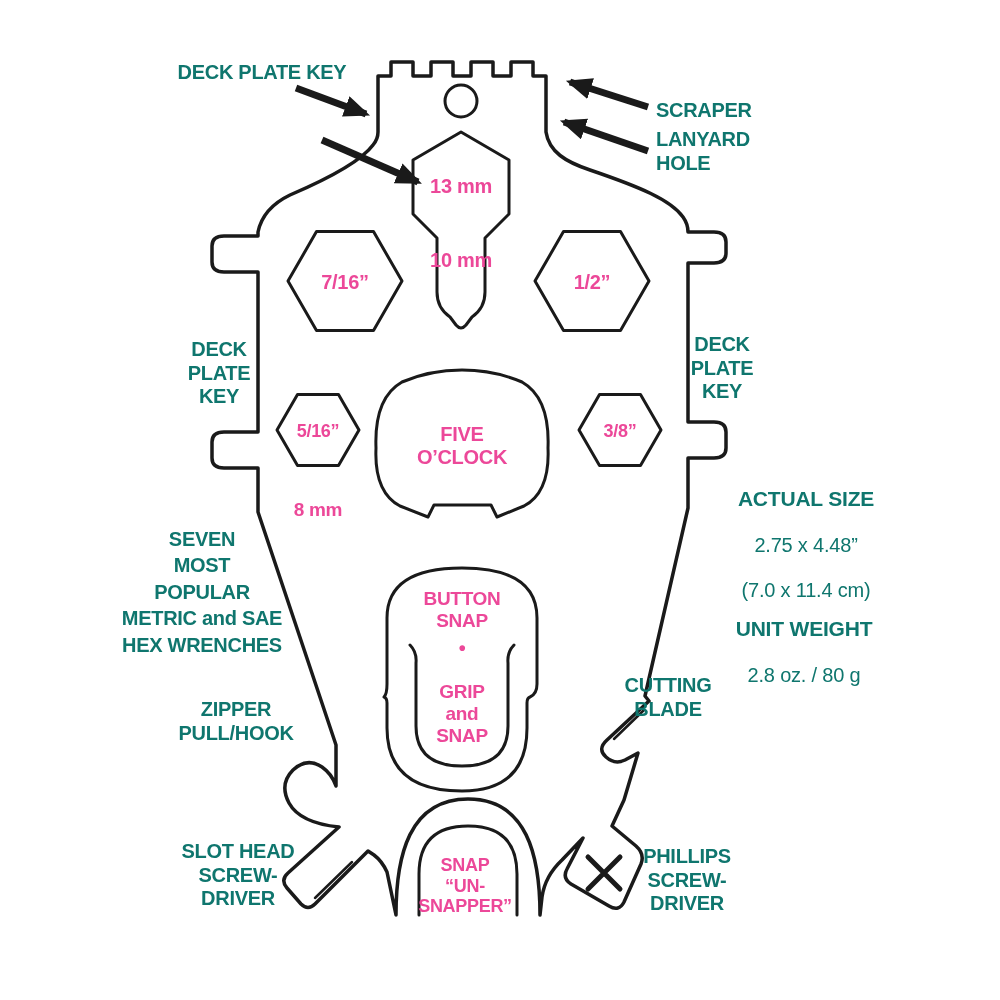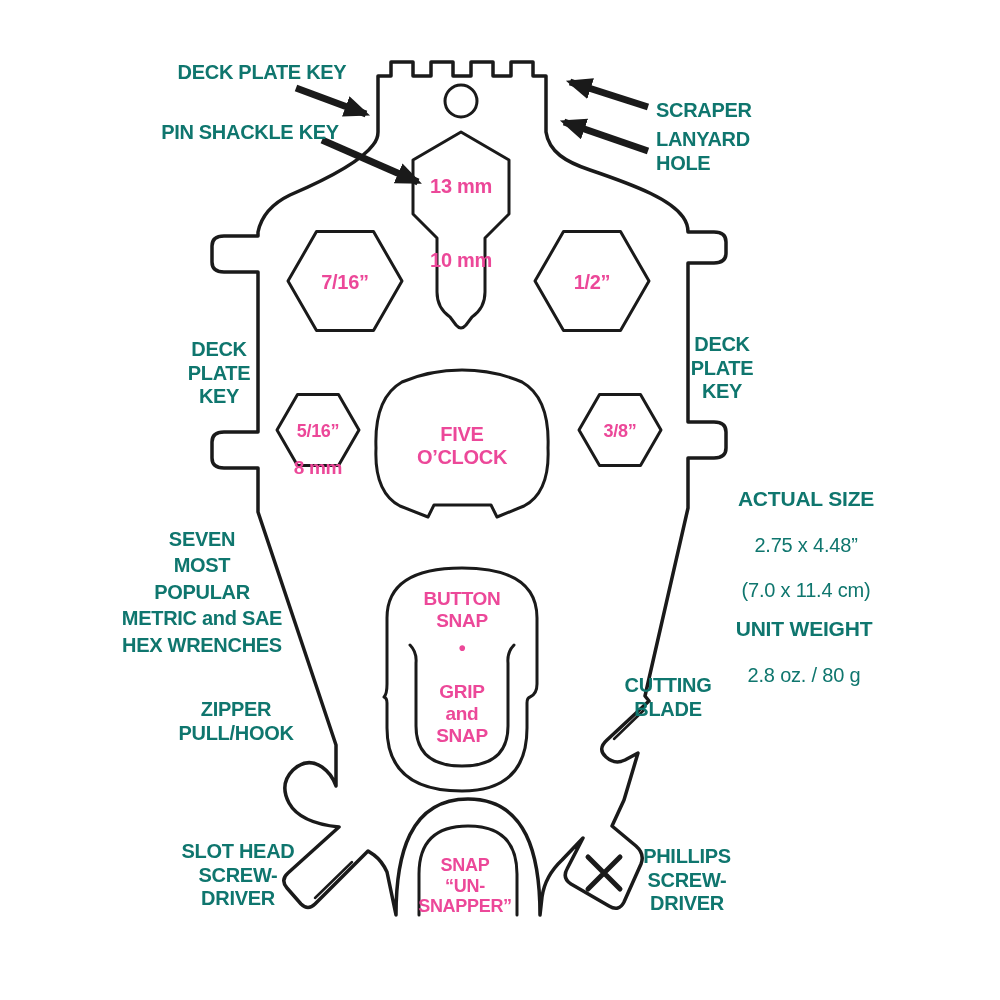--- a/index.html
+++ b/index.html
@@ -92,21 +92,20 @@
     <path fill="none" stroke="#1a1a1a" stroke-width="5" stroke-linecap="round" d="M 588 857 L 620 889 M 620 857 L 588 889"></path>
 
     <line x1="296" y1="88" x2="366" y2="114" stroke="#1a1a1a" stroke-width="7" marker-end="url(#ah)"></line>
     <line x1="322" y1="140" x2="418" y2="182" stroke="#1a1a1a" stroke-width="7" marker-end="url(#ah)"></line>
     <line x1="648" y1="107" x2="570" y2="82" stroke="#1a1a1a" stroke-width="7" marker-end="url(#ah)"></line>
     <line x1="648" y1="151" x2="564" y2="122" stroke="#1a1a1a" stroke-width="7" marker-end="url(#ah)"></line>
   </svg>
 
   <div class="label center" style="left:262px;top:73px;font-size:20px;">DECK PLATE KEY</div>
 
-  <div class="label center" style="left:250px;top:133px;font-size:20px;">PIN SHACKLE KEY</div>
 
   <div class="label vcenter" style="left:656px;top:111px;font-size:20px;">SCRAPER</div>
 
   <div class="label" style="left:656px;top:128px;font-size:20px;">LANYARD
 HOLE</div>
 
   <div class="label center" style="left:219px;top:373px;font-size:20px;">DECK
 PLATE
 KEY</div>
 
@@ -143,21 +142,21 @@
   <div class="label center" style="left:804px;top:652px;font-weight:400;">
     <div class="spec-title">UNIT WEIGHT</div>
     <div class="spec-line">2.8 oz. / 80 g</div>
   </div>
 
   <div class="mark" style="left:461px;top:186px;font-size:20px;">13 mm</div>
   <div class="mark" style="left:461px;top:260px;font-size:20px;">10 mm</div>
   <div class="mark" style="left:345px;top:282px;font-size:20px;">7/16”</div>
   <div class="mark" style="left:592px;top:282px;font-size:20px;">1/2”</div>
   <div class="mark" style="left:318px;top:431px;font-size:18px;">5/16”</div>
-  <div class="mark" style="left:318px;top:468px;font-size:19px;">8 mm</div>
+  <div class="mark" style="left:318px;top:510px;font-size:19px;">8 mm</div>
   <div class="mark" style="left:620px;top:431px;font-size:18px;">3/8”</div>
   <div class="mark" style="left:462px;top:446px;font-size:20px;">FIVE
 O’CLOCK</div>
   <div class="mark" style="left:462px;top:610px;font-size:19px;">BUTTON
 SNAP</div>
   <div class="mark" style="left:462px;top:648px;font-size:20px;">•</div>
   <div class="mark" style="left:462px;top:714px;font-size:19px;">GRIP
 and
 SNAP</div>
   <div class="mark" style="left:465px;top:886px;font-size:18px;">SNAP

